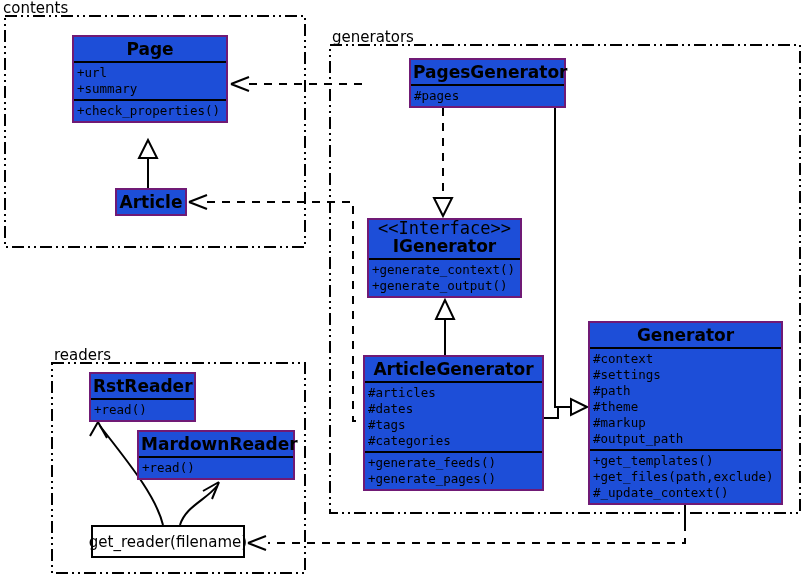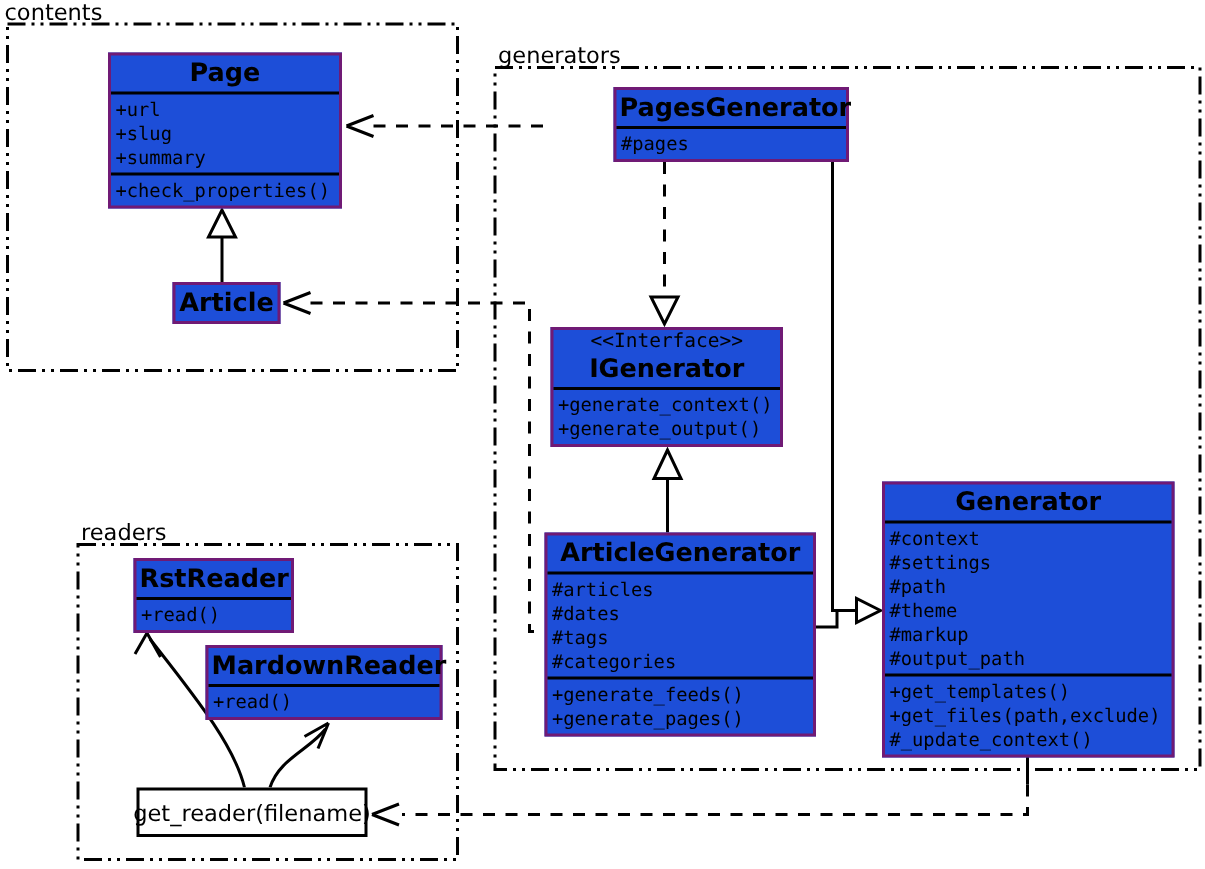--- a/index.html
+++ b/index.html
@@ -13,21 +13,21 @@
   }
   .uml{
     position:absolute;background:#1d4ed8;border:2px solid #701a75;box-sizing:border-box;
   }
   .uml .title{
     font-weight:bold;font-size:17px;line-height:22px;text-align:center;
     padding:1px 2px;white-space:nowrap;
   }
   .uml .stereo{
     font-family:"DejaVu Sans Mono",monospace;font-weight:normal;
-    font-size:13px;line-height:14px;text-align:center;white-space:nowrap;
+    font-size:17px;line-height:14px;text-align:center;white-space:nowrap;
   }
   .uml .comp{
     border-top:2px solid #000;padding:2px 3px;
     font-family:"DejaVu Sans Mono",monospace;font-size:12.5px;line-height:16px;
     white-space:nowrap;text-align:left;
   }
   .uml .row{white-space:nowrap;}
   .func-box{
     position:absolute;background:#fff;border:2px solid #000;box-sizing:border-box;
     display:flex;align-items:center;justify-content:center;
@@ -76,21 +76,20 @@
   </svg>
 
   <div class="pkg-label" style="left:3px;top:1px;">contents</div>
   <div class="pkg-label" style="left:332px;top:30px;">generators</div>
   <div class="pkg-label" style="left:54px;top:348px;">readers</div>
 
   <div class="uml" style="left:72px;top:35px;width:156px;">
     <div class="title">Page</div>
     <div class="comp">
       <div class="row">+url</div>
-      <div class="row">+slug</div>
       <div class="row">+summary</div>
     </div>
     <div class="comp">
       <div class="row">+check_properties()</div>
     </div>
   </div>
 
   <div class="uml" style="left:115px;top:188px;width:72px;height:28px;">
     <div class="title">Article</div>
   </div>

